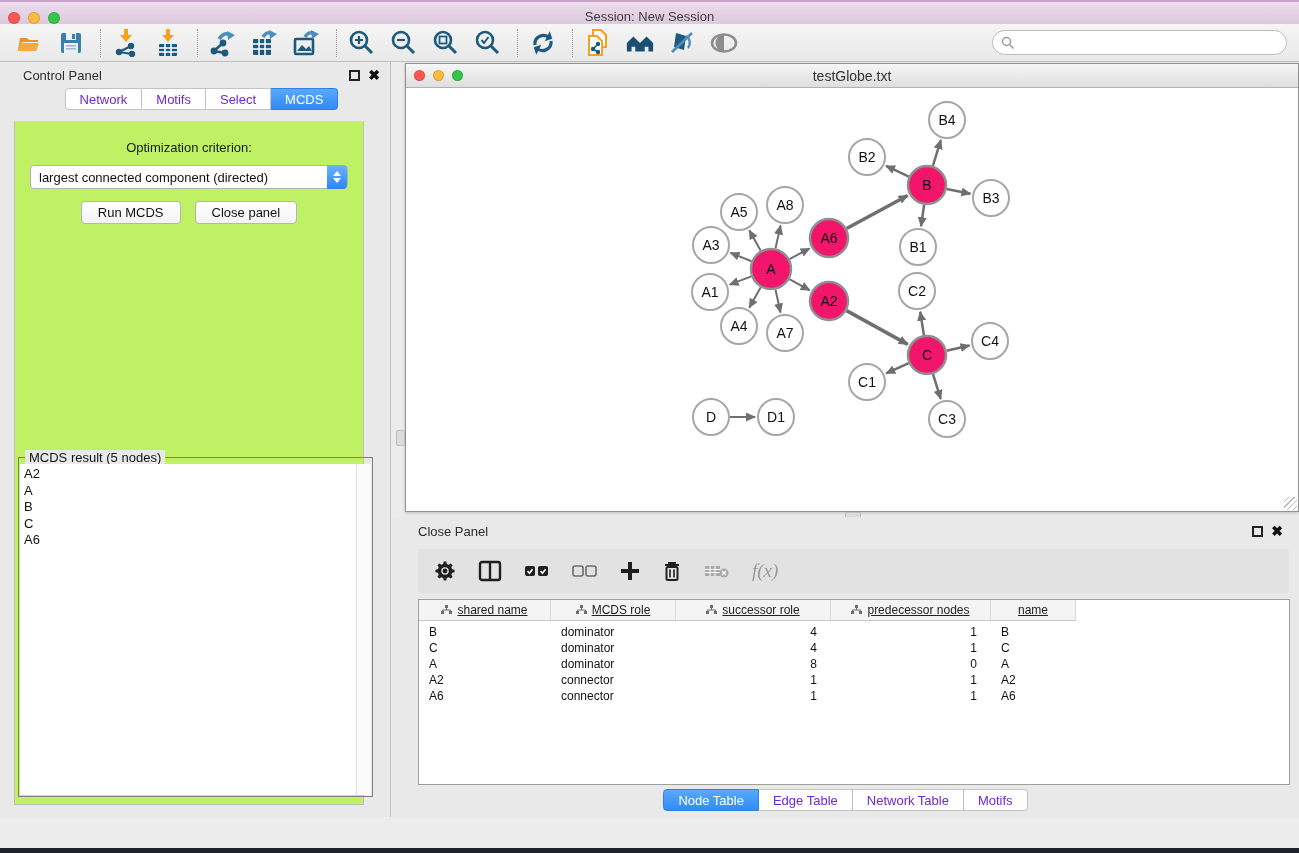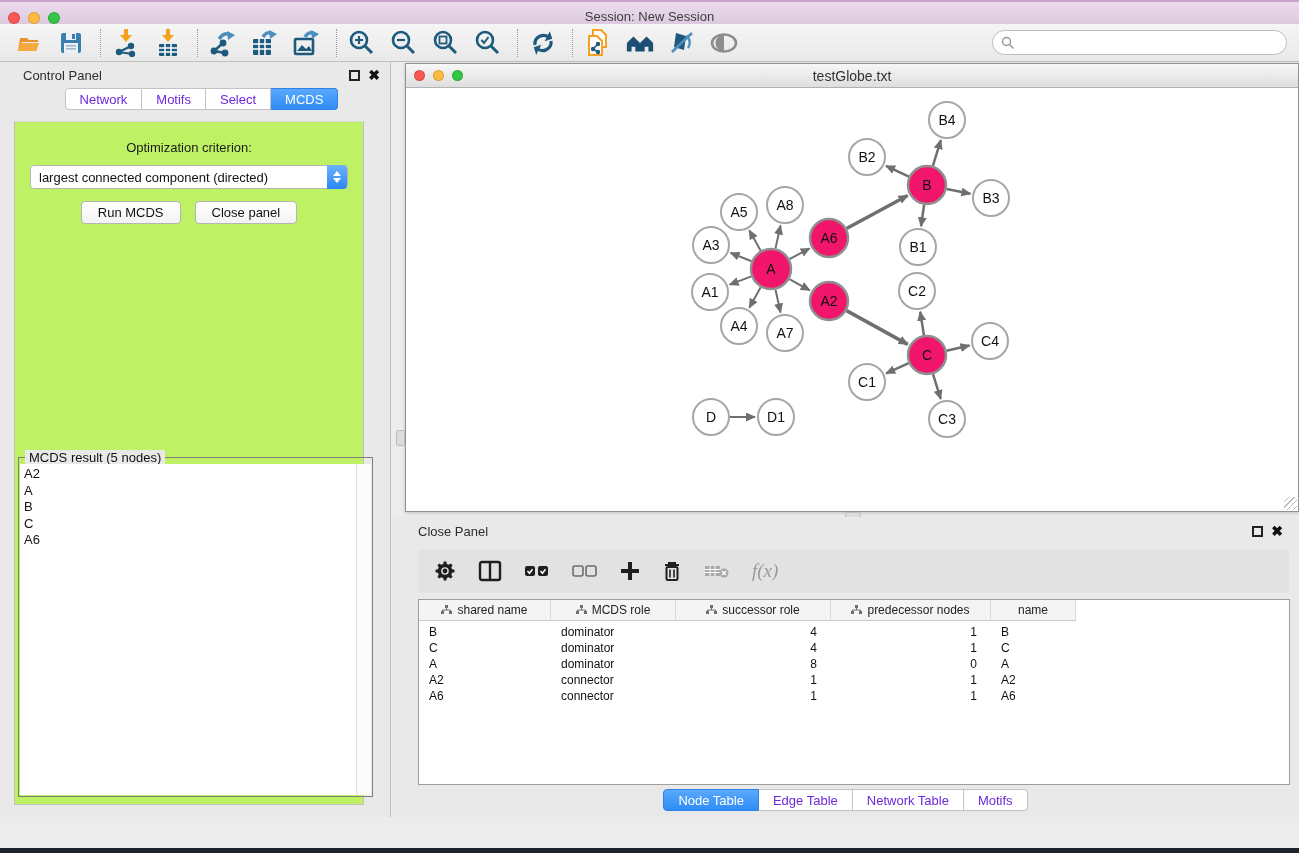--- a/index.html
+++ b/index.html
@@ -75,21 +75,21 @@
   #table-panel { position:absolute; left:392px; top:517px; width:907px; height:300px; background:#e9e9e9; }
   #tp-head { height:28px; display:flex; align-items:center; padding:0 16px 0 26px; }
   #tp-head .ptitle { font-size:13px; color:#2d2d2d; flex:1; }
   #tp-toolbar { margin:4px 10px 0 26px; height:44px; background:#e2e2e2; border-radius:3px;
     display:flex; align-items:center; gap:22px; padding-left:16px; }
   .tpi { display:flex; align-items:center; justify-content:center; height:30px; }
   #fx-label { font-family:"Liberation Serif", serif; font-style:italic; font-size:19px; color:#9a9a9a; }
   #node-table { position:absolute; left:26px; top:82px; width:872px; height:186px; background:#fff; border:1px solid #9e9e9e; overflow:hidden; }
   .thead { display:flex; height:21px; }
   .th { background:#f4f4f4; border-right:1px solid #d9d9d9; border-bottom:1px solid #c9c9c9;
-    font-size:12px; color:#222; display:flex; align-items:center; justify-content:center; gap:5px; }
+    font-size:12px; color:#222; display:flex; align-items:center; justify-content:center; gap:5px;text-decoration:underline; }
   .trow { display:flex; height:16px; font-size:12px; color:#111; align-items:center; }
   .td { overflow:hidden; white-space:nowrap; }
   #table-tabs-wrap { position:absolute; left:0; right:0; top:272px; display:flex; justify-content:center; }
 
   
   #status-bar { position:absolute; left:0; top:863px; width:1299px; height:31px;
     background:linear-gradient(#f2f2f2,#e4e4e4); border-top:1px solid #c0c0c0; }
   #list-btn { position:absolute; left:13px; top:5px; width:21px; height:21px; background:#fdfdfd;
     border:1px solid #b9b9b9; display:flex; align-items:center; justify-content:center; }
   #memory-btn { position:absolute; right:8px; top:4px; height:23px; background:#fff; border:1px solid #bdbdbd;

